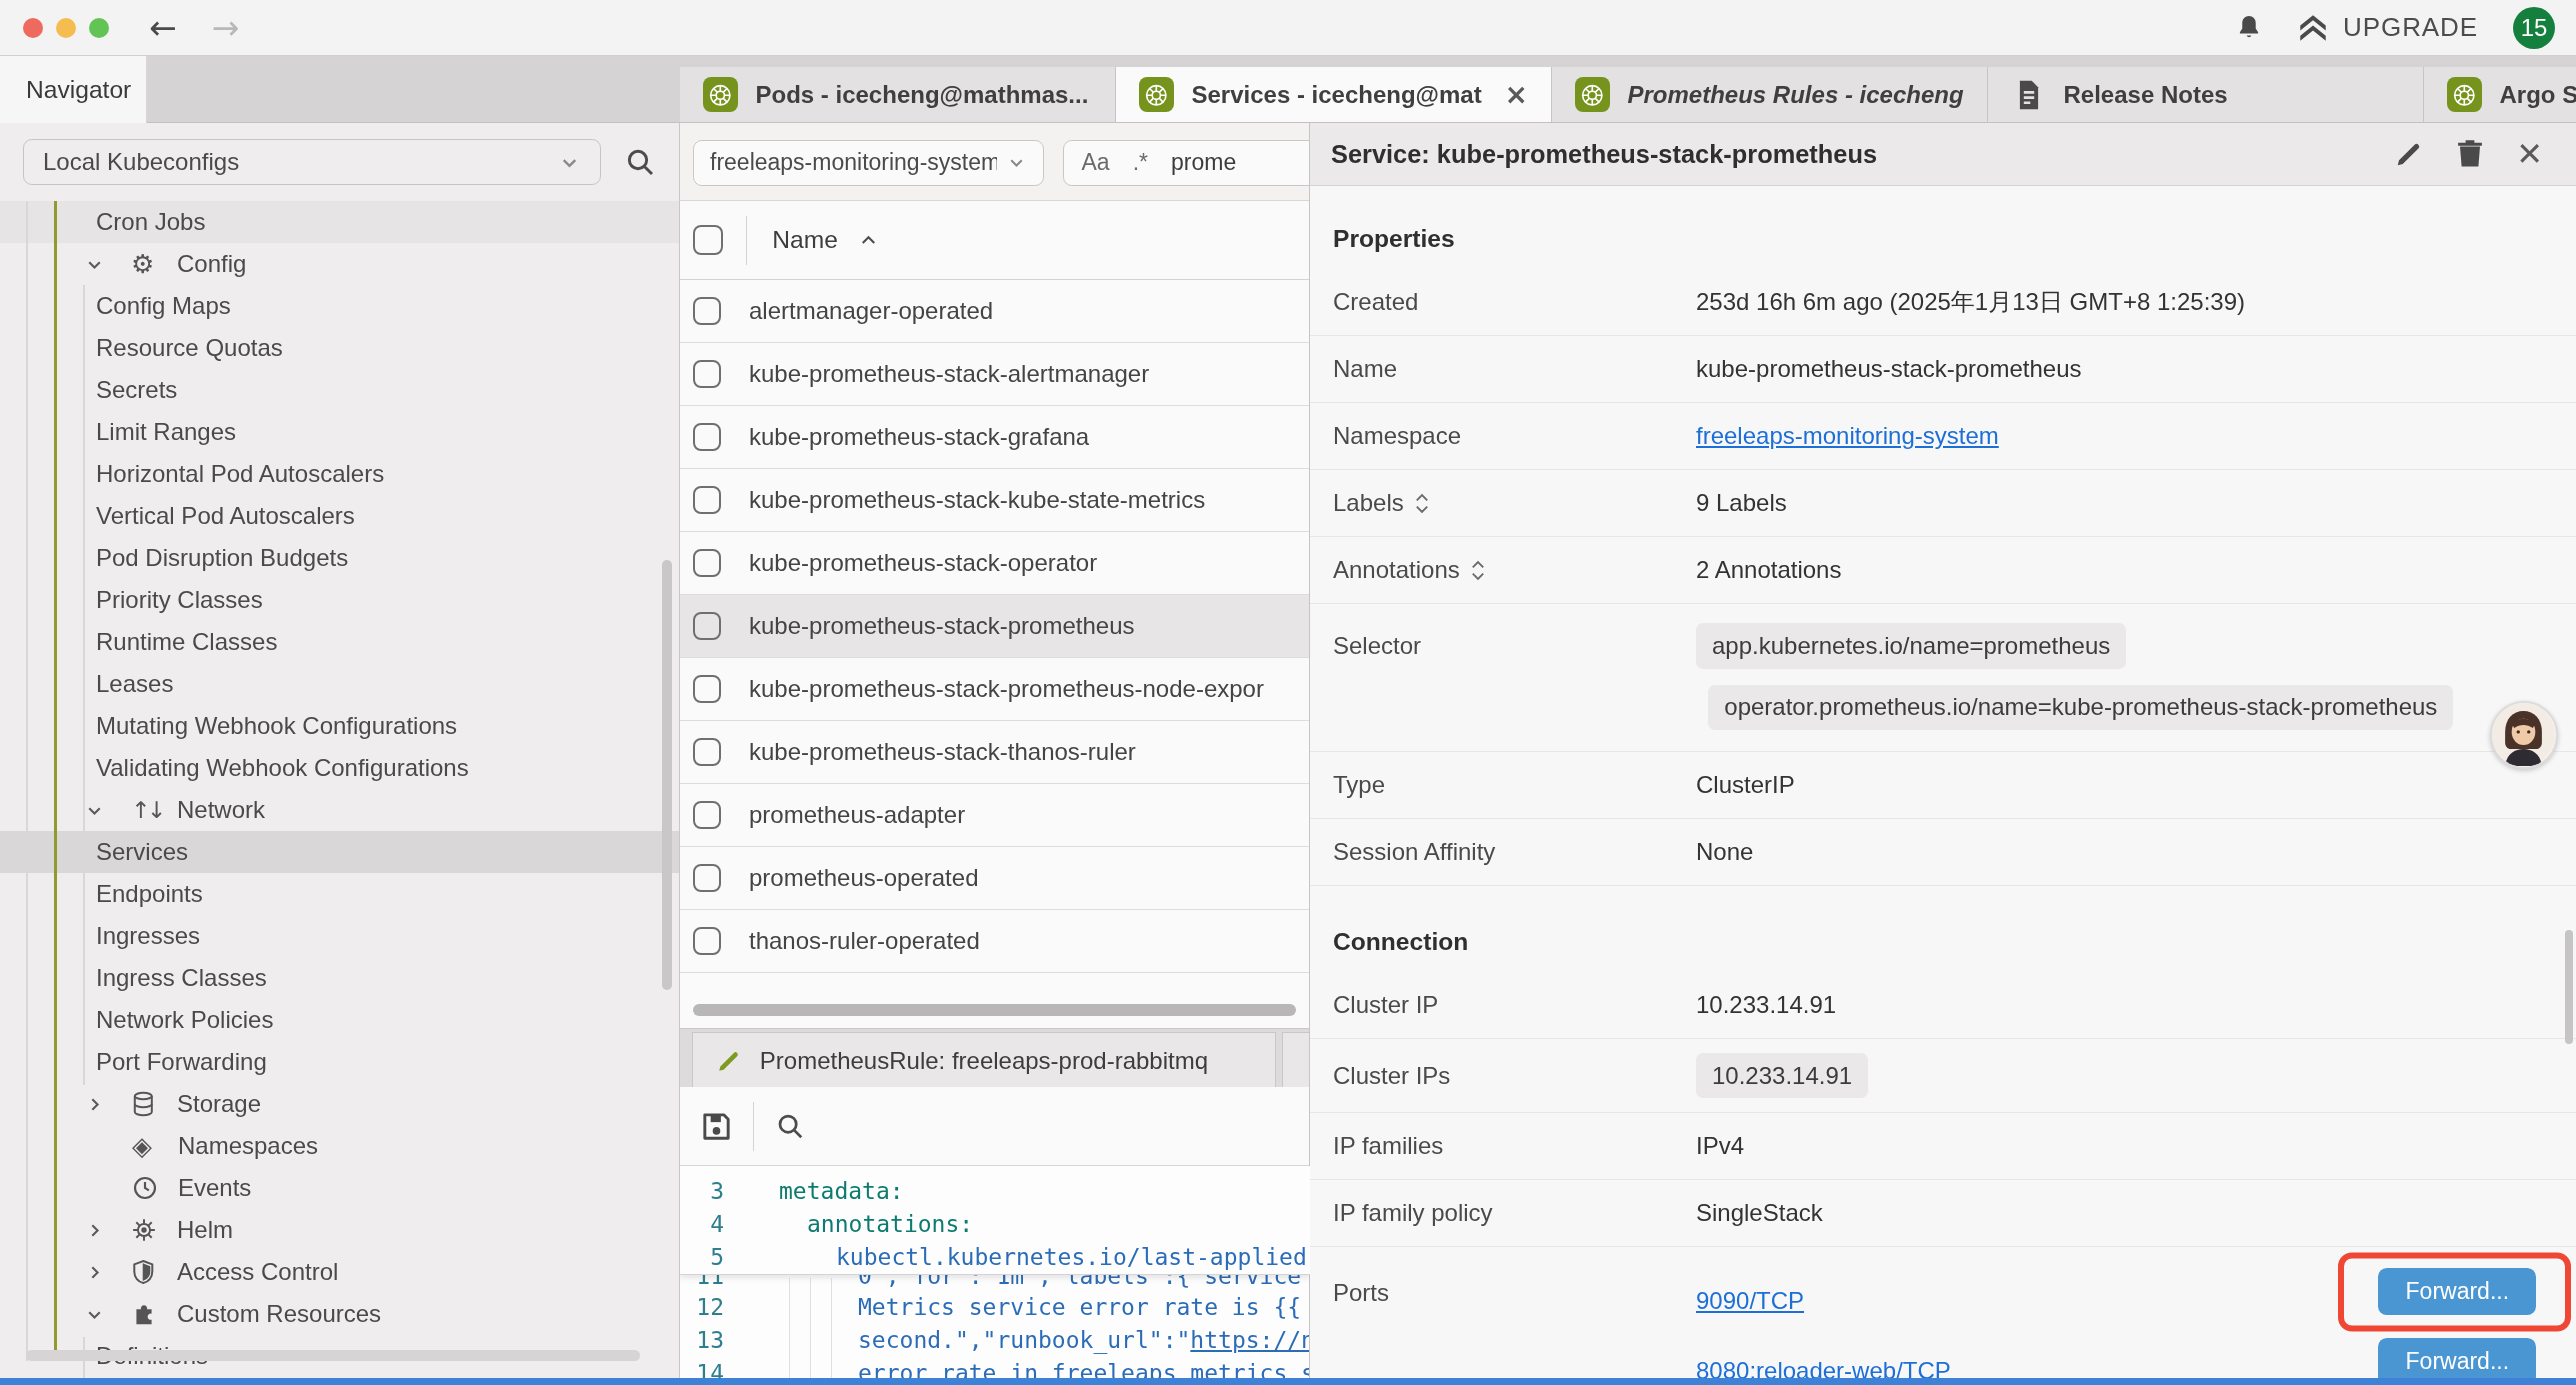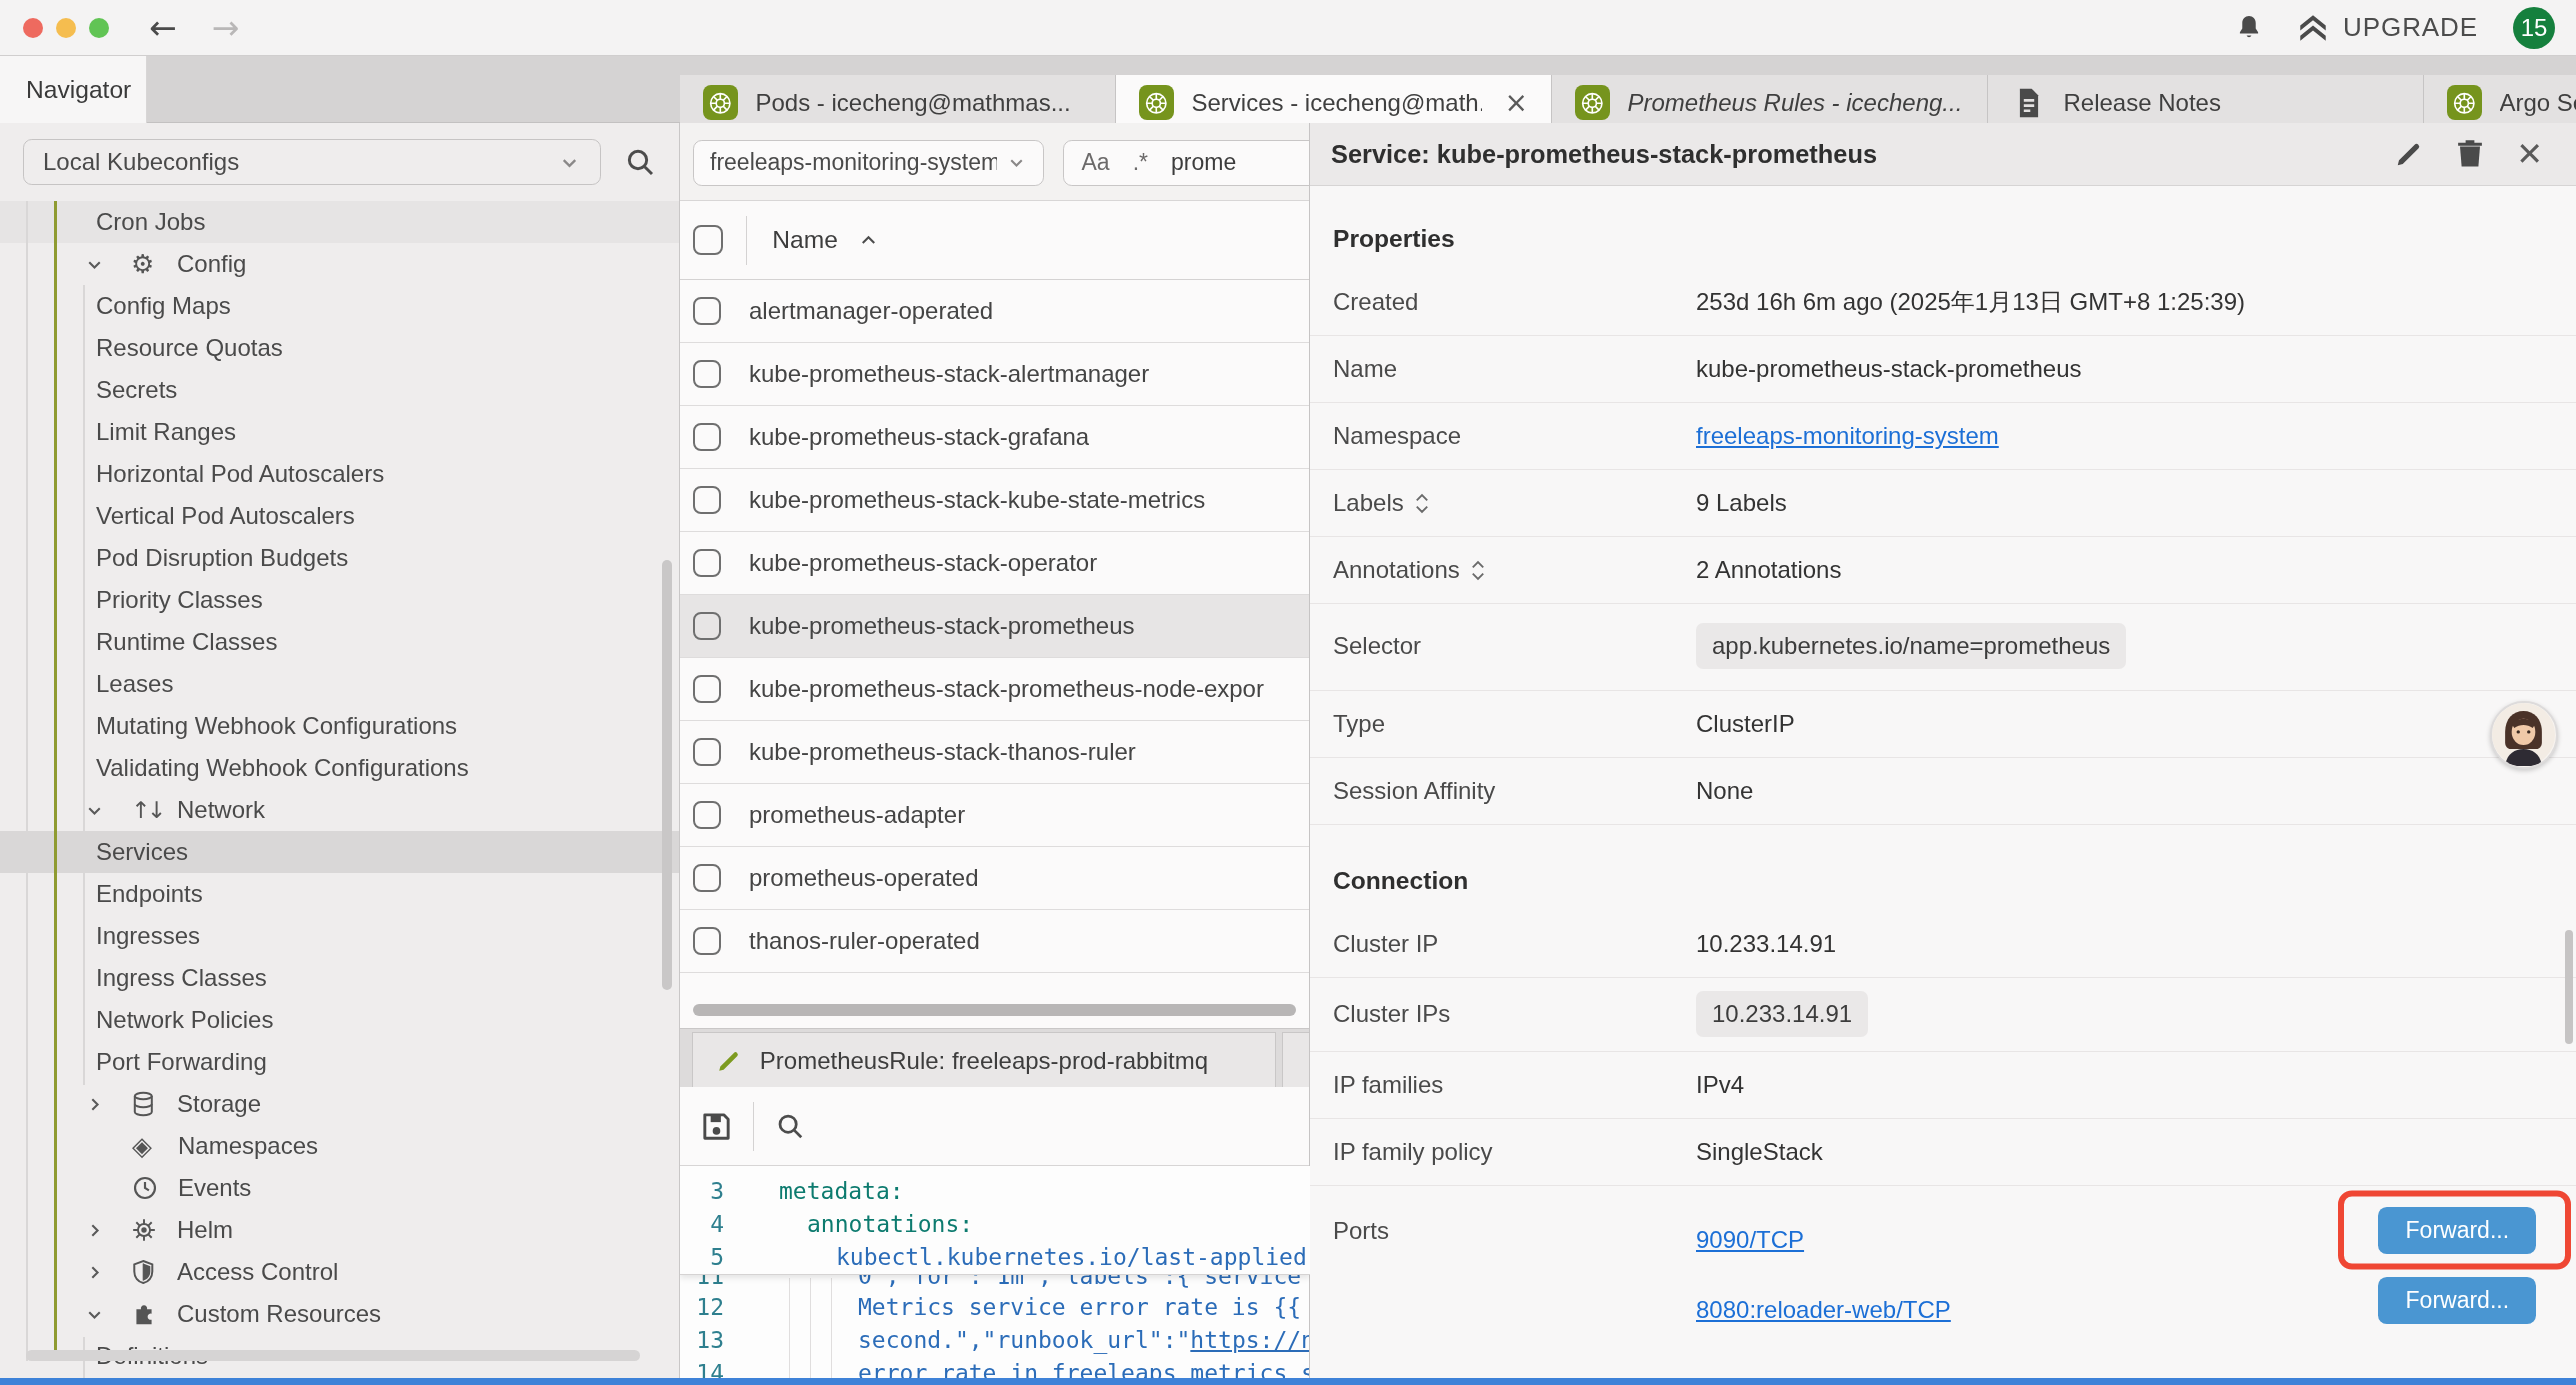--- a/index.html
+++ b/index.html
@@ -20,21 +20,21 @@
   .upgrade{display:flex;align-items:center;gap:14px;color:#4c4c4c;font-size:26px;letter-spacing:0.9px;}
   .badge{width:42px;height:42px;border-radius:50%;color:#fff;font-size:24px;
          display:flex;align-items:center;justify-content:center;}
 
   
   #band{position:absolute;left:0;top:56px;width:100%;height:67px;background:#d5d3d3;
         border-bottom:0.9px solid #c3c1c1;box-sizing:border-box;}
   .nav-tab{position:absolute;left:0;top:0;width:147px;height:67px;background:#f7f6f6;
            border-right:0.9px solid #d8d6d6;display:flex;align-items:center;padding-left:26px;
            box-sizing:border-box;font-size:24.6px;color:#3a3a3a;}
-  #tabs{position:absolute;left:680px;top:8px;right:0;height:78px;display:flex;overflow:hidden;}
+  #tabs{position:absolute;left:680px;top:0;right:0;height:78px;display:flex;overflow:hidden;font-weight:bold;}
   .tab{width:436px;flex:none;height:55px;margin-top:11.4px;display:flex;align-items:center;gap:17.5px;
        padding:0 23px;box-sizing:border-box;background:#e3e1e1;border-right:0.9px solid #c6c4c4;
        font-size:24px;color:#3f3f3f;}
   .tab.active{background:#fbfafa;height:55px;}
   .tab.italic .tab-label{font-style:italic;}
   .tab-label{white-space:nowrap;overflow:hidden;flex:1;}
   .tabicon{width:35px;height:35px;border-radius:8px;flex:none;display:none;
            align-items:center;justify-content:center;}
   .tabicon.k8s{background:#76941d;}
   .tab[data-icon="k8s"] .tabicon.k8s{display:flex;}
@@ -694,20 +694,21 @@
               <path d="M2 8 7 3l5 5M2 14l5 5 5-5"></path>
             </svg>
         </span>
       </span>
       <span class="dvalue">2 Annotations</span>
     </div>
     <div class="drow selector">
       <span class="dlabel" style="padding-top:8.8px">Selector</span>
       <span class="chipcol">
         <span class="chip">app.kubernetes.io/name=prometheus</span>
+        <span class="chip">operator.prometheus.io/name=kube-prometheus-stack-prometheus</span>
       </span>
     </div>
     <div class="drow">
       <span class="dlabel">Type</span>
       <span class="dvalue">ClusterIP</span>
     </div>
     <div class="drow">
       <span class="dlabel">Session Affinity</span>
       <span class="dvalue">None</span>
     </div>

